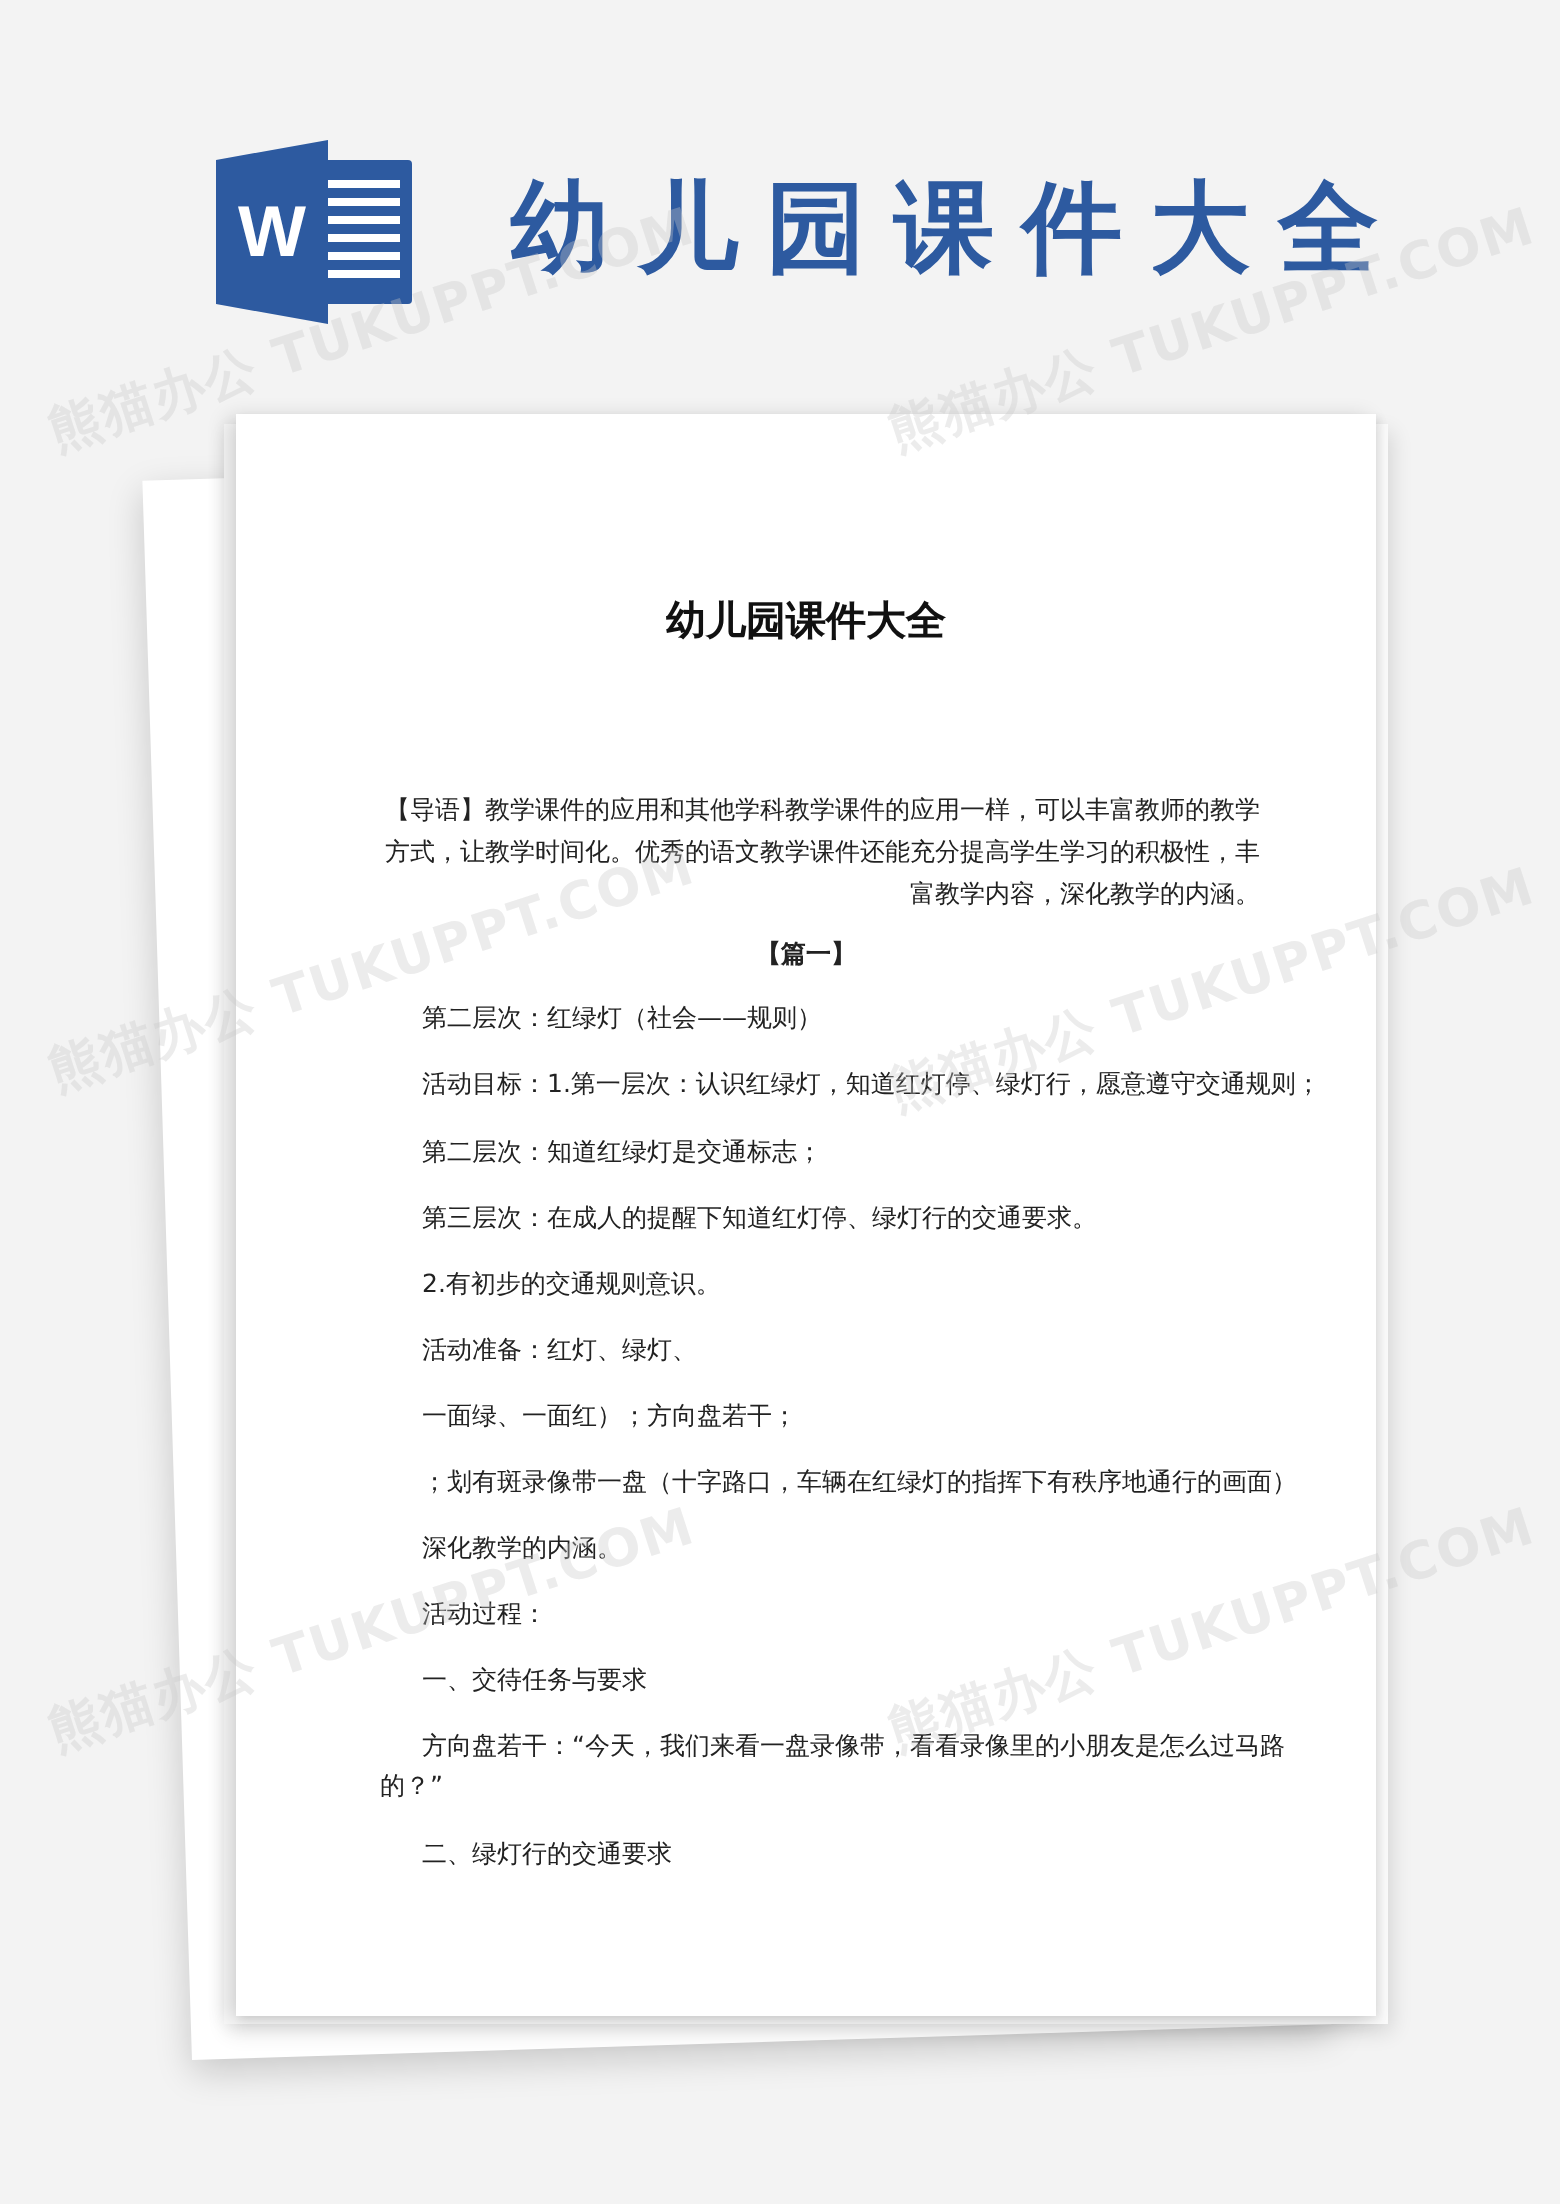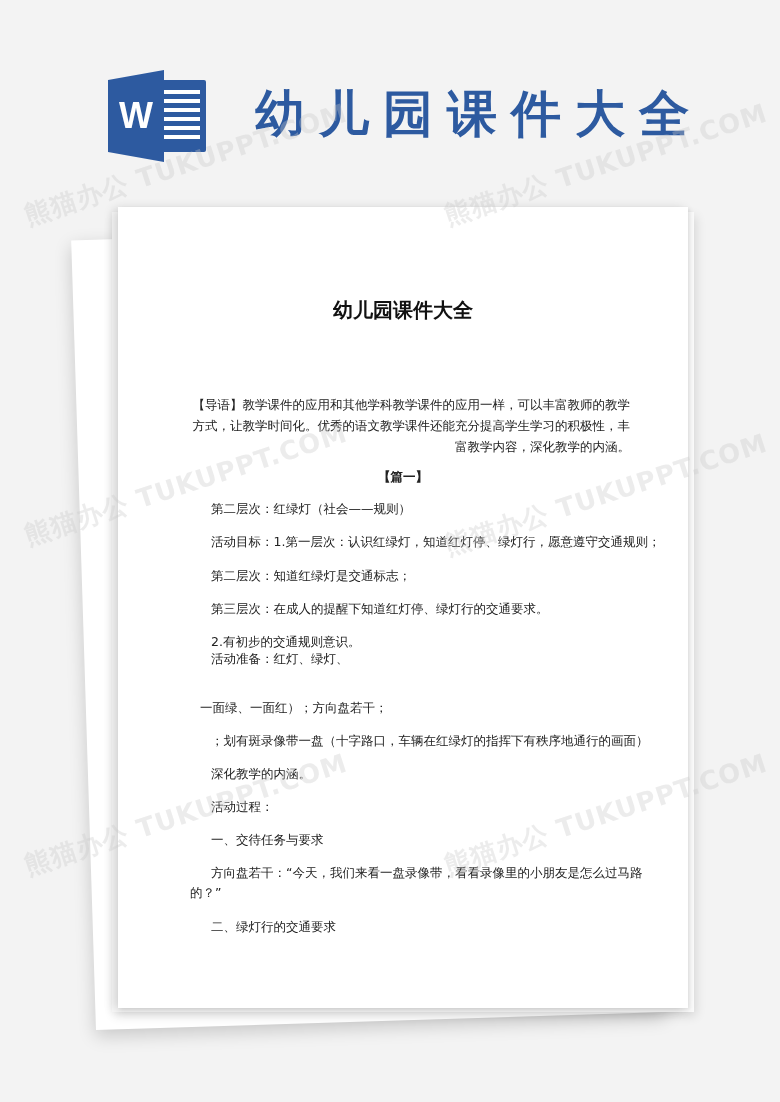--- a/index.html
+++ b/index.html
@@ -68,22 +68,22 @@
 
 <div class="page">
   <div class="doc-title">幼儿园课件大全</div>
   <div class="p intro">【导语】教学课件的应用和其他学科教学课件的应用一样，可以丰富教师的教学方式，让教学时间化。优秀的语文教学课件还能充分提高学生学习的积极性，丰富教学内容，深化教学的内涵。</div>
   <div class="p section-head" style="top:260px">【篇一】</div>
   <div class="p" style="left:93px; top:292px">第二层次：红绿灯（社会——规则）</div>
   <div class="p" style="left:93px; top:325px">活动目标：1.第一层次：认识红绿灯，知道红灯停、绿灯行，愿意遵守交通规则；</div>
   <div class="p" style="left:93px; top:359px">第二层次：知道红绿灯是交通标志；</div>
   <div class="p" style="left:93px; top:392px">第三层次：在成人的提醒下知道红灯停、绿灯行的交通要求。</div>
   <div class="p" style="left:93px; top:425px">2.有初步的交通规则意识。</div>
-  <div class="p" style="left:93px; top:442px">活动准备：红灯、绿灯、</div>
-  <div class="p" style="left:82px; top:491px">一面绿、一面红）；方向盘若干；</div>
+  <div class="p" style="left:93px; top:458px">活动准备：红灯、绿灯、</div>
+  <div class="p" style="left:93px; top:491px">一面绿、一面红）；方向盘若干；</div>
   <div class="p" style="left:93px; top:524px">；划有斑录像带一盘（十字路口，车辆在红绿灯的指挥下有秩序地通行的画面）</div>
   <div class="p" style="left:93px; top:557px">深化教学的内涵。</div>
   <div class="p" style="left:93px; top:590px">活动过程：</div>
   <div class="p" style="left:93px; top:623px">一、交待任务与要求</div>
   <div class="p" style="left:93px; top:656px">方向盘若干：“今天，我们来看一盘录像带，看看录像里的小朋友是怎么过马路</div>
   <div class="p" style="left:72px; top:676px">的？”</div>
   <div class="p" style="left:93px; top:710px">二、绿灯行的交通要求</div>
 </div>
 
 <div class="wm-layer">

